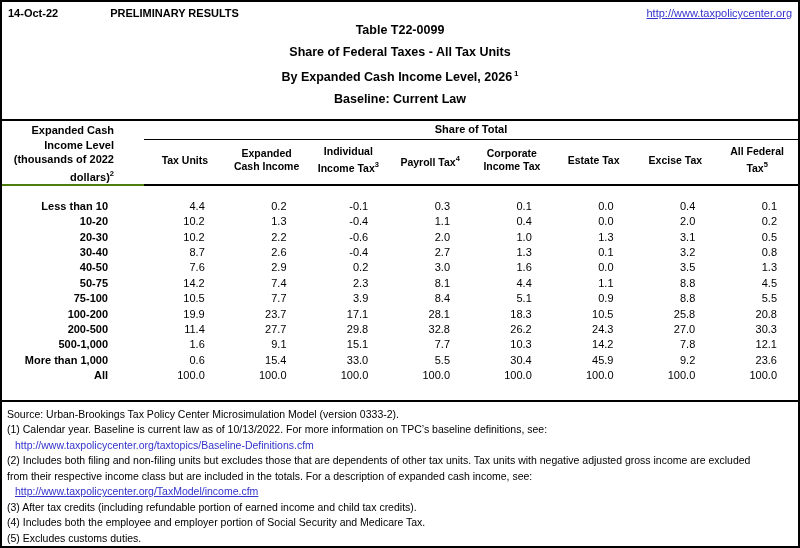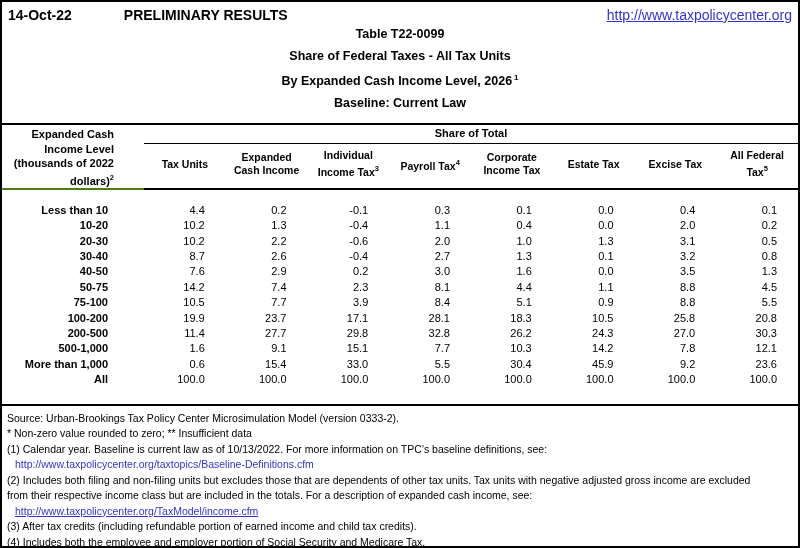--- a/index.html
+++ b/index.html
@@ -6,21 +6,21 @@
   html, body { margin: 0; padding: 0; background: #fff; }
   .page {
     width: 800px; height: 548px;
     border: 2px solid #000;
     font-family: "Liberation Sans", sans-serif;
     color: #000; background: #fff;
     overflow: hidden;
     position: relative;
   }
   
-  .top-strip { display: flex; align-items: flex-start; padding: 5px 6px 0 6px; font-size: 14px; }
+  .top-strip { display: flex; align-items: flex-start; padding: 5px 6px 0 6px; font-size: 11px; }
   .date { font-weight: bold; }
   .status { font-weight: bold; margin-left: 52px; }
   .toplink { margin-left: auto; color: #3333cc; text-decoration: underline; cursor: pointer; }
   
   .titles { text-align: center; font-weight: bold; font-size: 12.5px; line-height: 22px; }
   .titles sup { font-size: 8px; margin-left: 2px; }
   
   table { width: 100%; border-collapse: collapse; table-layout: fixed; margin-top: 9px;
           border-top: 2px solid #000; border-bottom: 2px solid #000; }
   col.c-label { width: 142px; }
@@ -224,21 +224,20 @@
           <td>100.0</td>
           <td>100.0</td>
           <td>100.0</td>
           <td>100.0</td>
         </tr>
       </tbody>
   </table>
 
   <div class="footnotes" id="footnotes">
       <div>Source: Urban-Brookings Tax Policy Center Microsimulation Model (version 0333-2).</div>
-      <div>* Non-zero value rounded to zero; ** Insufficient data</div>
       <div>(1) Calendar year. Baseline is current law as of 10/13/2022. For more information on TPC’s baseline definitions, see:</div>
       <div><a>http://www.taxpolicycenter.org/taxtopics/Baseline-Definitions.cfm</a></div>
       <div>(2) Includes both filing and non-filing units but excludes those that are dependents of other tax units. Tax units with negative adjusted gross income are excluded</div>
       <div>from their respective income class but are included in the totals. For a description of expanded cash income, see:</div>
       <div><a class="underline">http://www.taxpolicycenter.org/TaxModel/income.cfm</a></div>
       <div>(3) After tax credits (including refundable portion of earned income and child tax credits).</div>
       <div>(4) Includes both the employee and employer portion of Social Security and Medicare Tax.</div>
       <div>(5) Excludes customs duties.</div>
     </div>
 

